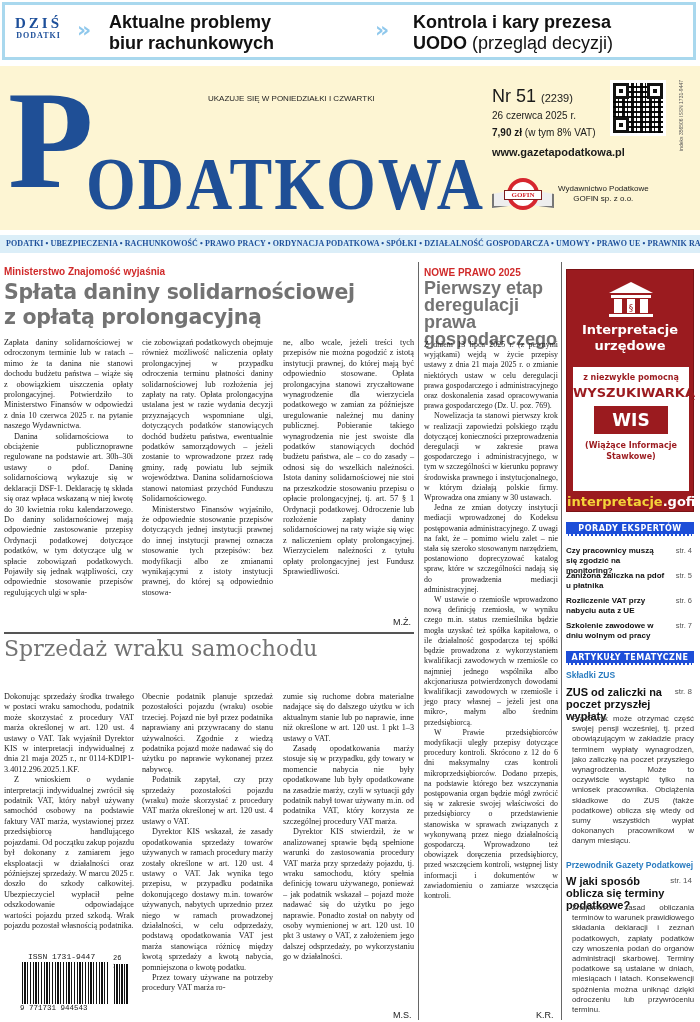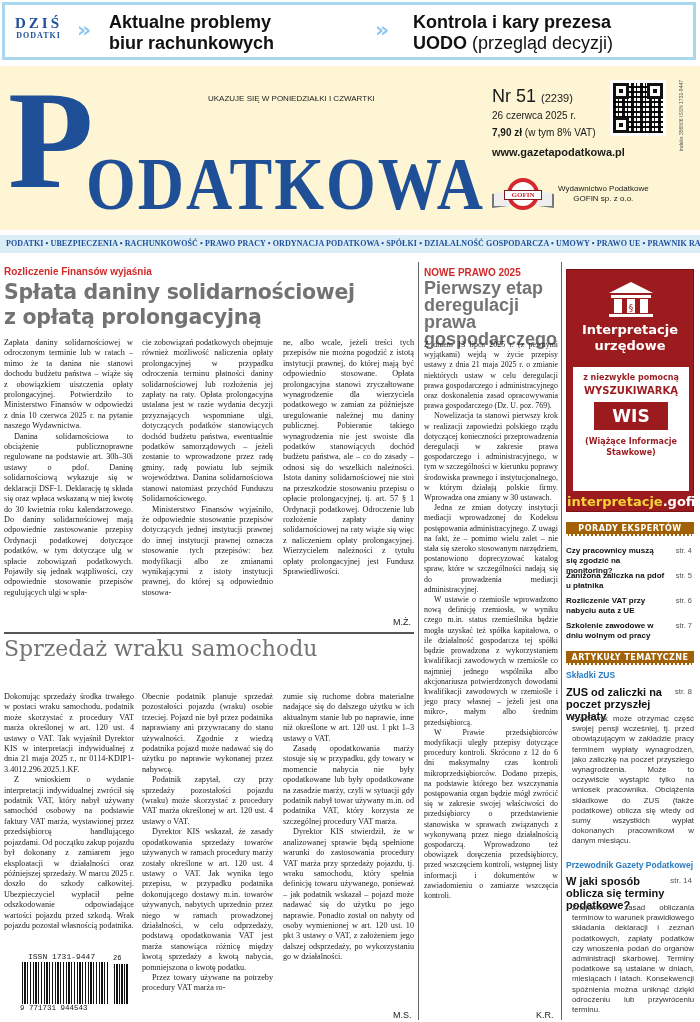--- a/index.html
+++ b/index.html
@@ -44,26 +44,26 @@
 .kicker{position:absolute;font-family:"Liberation Sans",sans-serif;font-weight:bold;color:#d02a2a}
 .hl{position:absolute;font-family:"DejaVu Sans",sans-serif;font-weight:bold;color:#737373}
 .sig{position:absolute;font-family:"Liberation Sans",sans-serif;font-size:9px;color:#222}
 .rule{position:absolute;background:#555}
 .vrule{position:absolute;background:#666;width:1px}
 .ad{position:absolute;left:566px;top:269px;width:128px;height:243px;background:#9b1b1f;border:1px solid #7a1215}
 .ad .bank{position:absolute;left:40px;top:10px;width:48px;height:38px}
 .ad .t1{position:absolute;left:0;top:52px;width:100%;text-align:center;color:#fff;font-family:"DejaVu Sans",sans-serif;font-weight:bold;font-size:13px;line-height:16px}
 .ad .box{position:absolute;left:6px;top:97px;width:116px;height:124px;background:#fff;text-align:center;font-family:"DejaVu Sans",sans-serif;color:#9b1b1f;font-weight:bold}
 .ad .box .s1{font-size:8px;margin-top:6px}
-.ad .box .s2{font-size:10px;margin-top:3px}
+.ad .box .s2{font-size:13px;margin-top:3px}
 .ad .box .wis{width:74px;height:28px;margin:6px auto 0;background:#9b1b1f;color:#fff;font-size:17px;line-height:28px}
 .ad .box .s3{font-size:8px;margin-top:6px;line-height:11px}
 .ad .url{position:absolute;left:0;top:224px;width:100%;text-align:center;font-family:"DejaVu Sans",sans-serif;font-size:13px;font-weight:bold;color:#fff}
 .ad .url span{color:#f5d43a}
-.sec-head{position:absolute;left:566px;width:128px;height:14px;background:#a16207;color:#fff;font-family:"DejaVu Sans",sans-serif;font-weight:bold;font-size:8px;text-align:center;line-height:13px;letter-spacing:.5px;border-bottom:2px dotted #fff}
+.sec-head{position:absolute;left:566px;width:128px;height:14px;background:#1d4ed8;color:#fff;font-family:"DejaVu Sans",sans-serif;font-weight:bold;font-size:8px;text-align:center;line-height:13px;letter-spacing:.5px;border-bottom:2px dotted #fff}
 .tip{position:absolute;left:566px;width:128px;font-family:"Liberation Sans",sans-serif;font-size:8px;line-height:10px;font-weight:bold;color:#111}
 .tip .pg{position:absolute;right:2px;top:0;font-weight:normal;color:#555;font-size:7.5px}
 .tip .tt{display:block;width:100px}
 .side-kicker{position:absolute;left:566px;font-family:"Liberation Sans",sans-serif;font-size:8.5px;color:#2a7cc0;font-weight:bold}
 .side-hl{position:absolute;left:566px;width:128px;font-family:"Liberation Sans",sans-serif;font-size:11px;line-height:12px;font-weight:bold;color:#111}
 .side-hl .pg{position:absolute;right:2px;top:0;font-size:8px;font-weight:normal;color:#555}
 .side-body{position:absolute;left:572px;width:122px;font-family:"Liberation Sans",sans-serif;font-size:7.8px;line-height:10.2px;text-align:justify;color:#333}
 .barcode{position:absolute;left:18px;top:952px;width:110px;height:66px;background:#fff}
 .barcode .issn{font-family:"Liberation Mono",monospace;font-size:8px;text-align:left;padding-left:10px}
 .barcode .bars{margin:1px 0 0 4px;width:88px;height:42px;background:repeating-linear-gradient(90deg,#111 0 1px,#fff 1px 2px,#111 2px 4px,#fff 4px 5px,#111 5px 6px,#fff 6px 8px,#111 8px 9px,#fff 9px 11px)}
@@ -117,21 +117,21 @@
     <div class="gofin-text">GOFIN</div>
   </div>
   <div class="publisher">
     <div>Wydawnictwo Podatkowe</div>
     <div>GOFIN sp. z o.o.</div>
   </div>
 </div>
 
 <div class="catbar">PODATKI • UBEZPIECZENIA • RACHUNKOWOŚĆ • PRAWO PRACY • ORDYNACJA PODATKOWA • SPÓŁKI • DZIAŁALNOŚĆ GOSPODARCZA • UMOWY • PRAWO UE • PRAWNIK RADZI</div>
 
-<div class="kicker" style="left:4px;top:266px;font-size:10px">Rozliczenie Finansów wyjaśnia</div>
+<div class="kicker" style="left:4px;top:266px;font-size:10px">Ministerstwo Znajomość wyjaśnia</div>
 <div class="hl" style="left:4px;top:280px;font-size:20.5px;line-height:25px;letter-spacing:-.3px">
   <div>Spłata daniny solidarnościowej</div>
   <div>z opłatą prolongacyjną</div>
 </div>
 <div class="col" style="left:4px;top:338px;width:129px">
   <p class="first">Zapłata daniny solidarnościowej w odroczonym terminie lub w ratach – mimo że ta danina nie stanowi dochodu budżetu państwa – wiąże się z obowiązkiem uiszczenia opłaty prolongacyjnej. Potwierdziło to Ministerstwo Finansów w odpowiedzi z dnia 10 czerwca 2025 r. na pytanie naszego Wydawnictwa.</p>
   <p>Danina solidarnościowa to obciążenie publicznoprawne regulowane na podstawie art. 30h–30i ustawy o pdof. Daninę solidarnościową wykazuje się w deklaracji DSF-1. Deklarację tę składa się oraz wpłaca wskazaną w niej kwotę do 30 kwietnia roku kalendarzowego. Do daniny solidarnościowej mają odpowiednie zastosowanie przepisy Ordynacji podatkowej dotyczące podatków, w tym dotyczące ulg w spłacie zobowiązań podatkowych. Pojawiły się jednak wątpliwości, czy odpowiednie stosowanie przepisów regulujących ulgi w spła-</p>
 </div>
 <div class="col" style="left:142px;top:338px;width:131px">
   <p class="first">cie zobowiązań podatkowych obejmuje również możliwość naliczenia opłaty prolongacyjnej w przypadku odroczenia terminu płatności daniny solidarnościowej lub rozłożenia jej zapłaty na raty. Opłata prolongacyjna ustalana jest w razie wydania decyzji przyznających wspomniane ulgi, dotyczących podatków stanowiących dochód budżetu państwa, ewentualnie podatków samorządowych – jeżeli zostanie to wprowadzone przez radę gminy, radę powiatu lub sejmik województwa. Danina solidarnościowa stanowi natomiast przychód Funduszu Solidarnościowego.</p>

